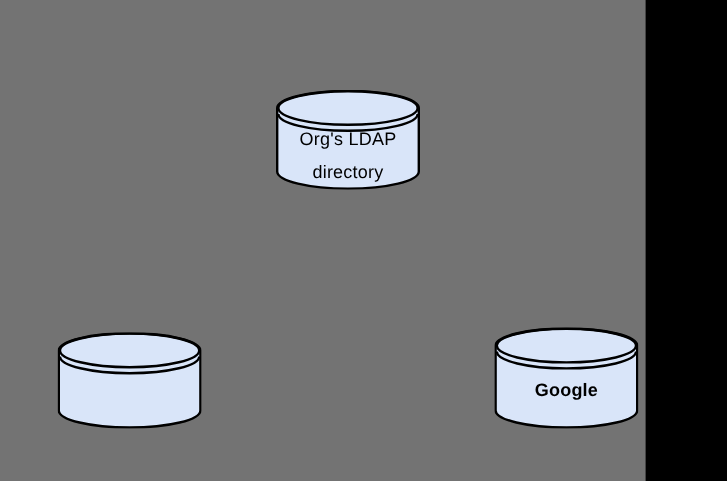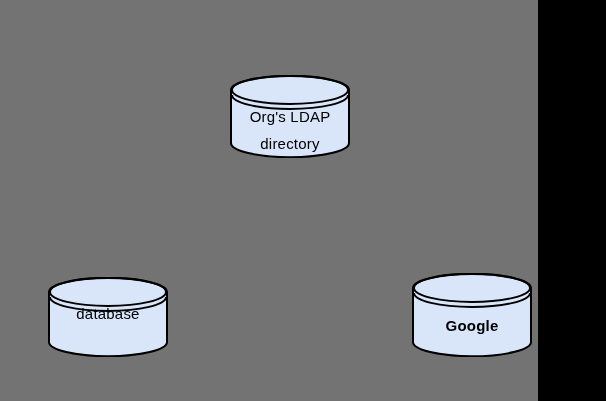--- a/index.html
+++ b/index.html
@@ -63,21 +63,20 @@
     </figcaption>
   </figure>
 
   <figure class="node" style="left:48px; top:277px; width:120px; height:80px;">
     <svg width="120" height="80" viewBox="0 0 120 80">
       <path class="shape-stroke" d="M1,15 V65 A58,14 0 0 0 119,65 V15 A58,14 0 0 0 1,15 Z" fill="#d9e5f9"></path>
       <ellipse class="shape-stroke" cx="60" cy="15" rx="58" ry="14" fill="none"></ellipse>
       <path class="shape-stroke" d="M2,20 A58,14 0 0 0 118,20" fill="none"></path>
     </svg>
     <figcaption class="label" style="top:23px;">
-      <div>database</div>
     </figcaption>
   </figure>
 
   <figure class="node" style="left:412px; top:273px; width:120px; height:84px;font-weight:bold;">
     <svg width="120" height="84" viewBox="0 0 120 84">
       <path class="shape-stroke" d="M1,15 V69 A58,14 0 0 0 119,69 V15 A58,14 0 0 0 1,15 Z" fill="#d9e5f9"></path>
       <ellipse class="shape-stroke" cx="60" cy="15" rx="58" ry="14" fill="none"></ellipse>
       <path class="shape-stroke" d="M2,20 A58,14 0 0 0 118,20" fill="none"></path>
     </svg>
     <figcaption class="label" style="top:39px;">

